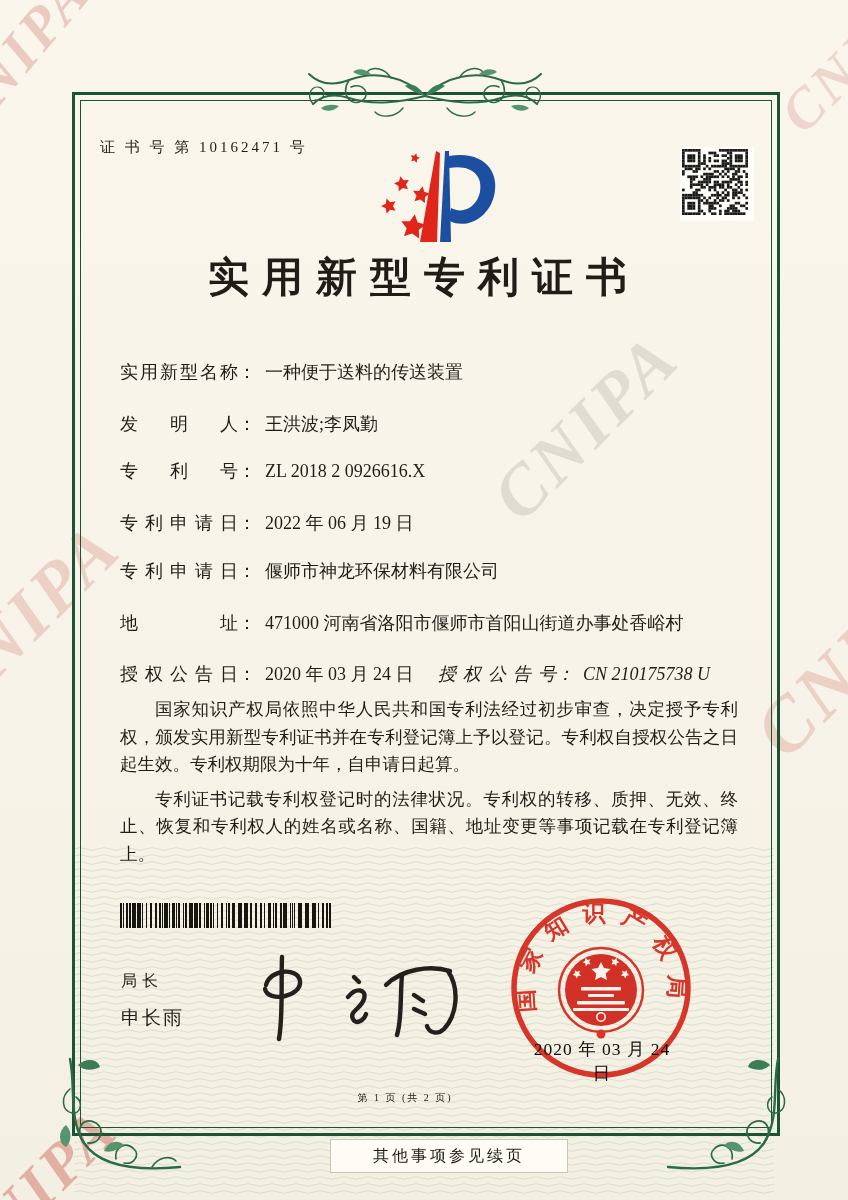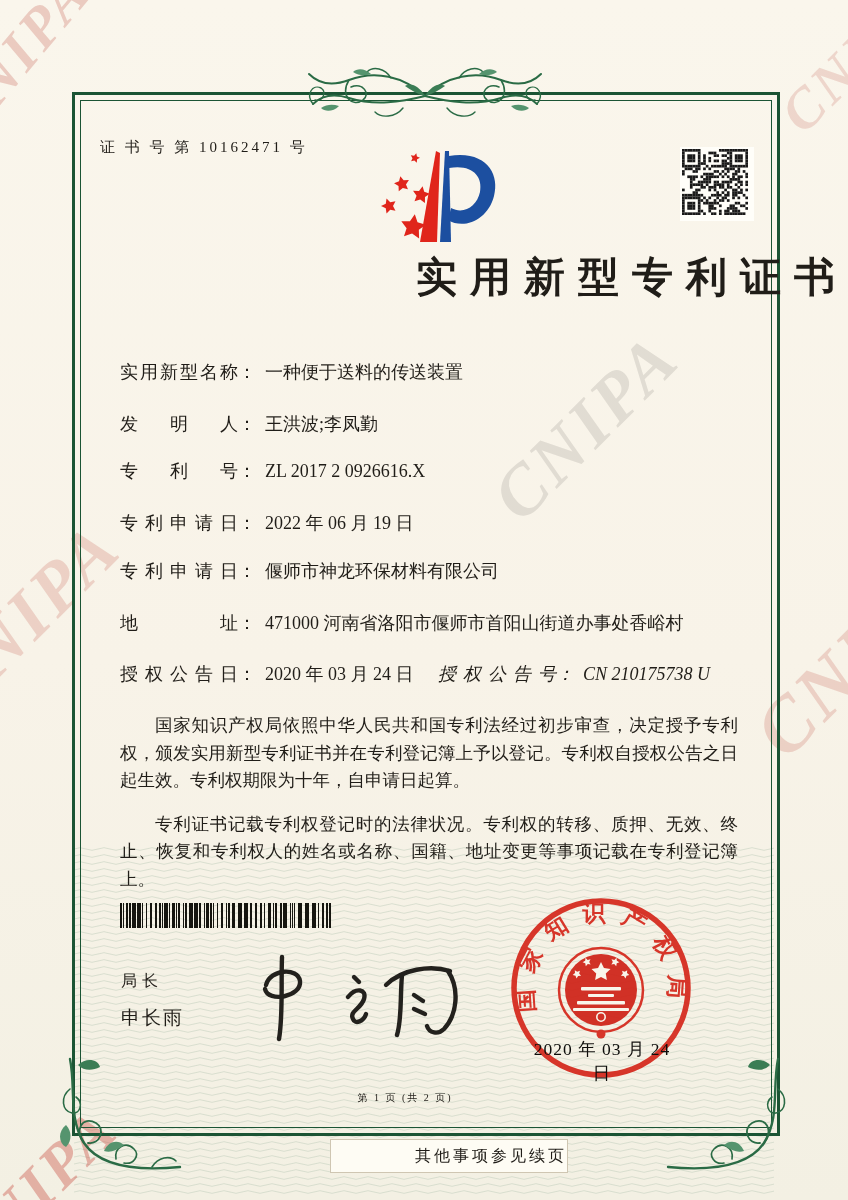--- a/index.html
+++ b/index.html
@@ -11,36 +11,36 @@
   .orn{position:absolute;z-index:3;}
   
   .waves{position:absolute;left:74px;top:845px;z-index:1;}
   
   .wm{position:absolute;z-index:1;font-family:"Liberation Serif","DejaVu Serif",serif;font-style:italic;font-weight:bold;
       transform-origin:0 50%;white-space:nowrap;letter-spacing:4px;user-select:none;}
   
   .cert-no{position:absolute;left:100px;top:138px;font-size:15px;letter-spacing:3px;z-index:4;}
   .logo{position:absolute;left:358px;top:140px;z-index:4;}
   .qr{position:absolute;left:680px;top:147px;width:70px;height:70px;background:#fffef9;padding:2px;z-index:4;}
-  .title{position:absolute;left:0;right:0;top:250px;text-align:right;font-size:41px;font-weight:bold;letter-spacing:13px;z-index:4;}
+  .title{position:absolute;left:0;right:0;top:250px;text-align:center;font-size:41px;font-weight:bold;letter-spacing:13px;z-index:4;}
   .field{position:absolute;left:120px;font-size:18px;white-space:nowrap;z-index:4;}
   .flabel{display:inline-block;width:118px;text-align:justify;text-align-last:justify;}
   .colon{display:inline-block;margin-right:9px;}
   .fgroup2{position:absolute;left:318px;top:0;white-space:nowrap;font-style:italic;}
   .paras{position:absolute;left:120px;top:696px;width:618px;font-size:17.5px;line-height:27.5px;text-align:justify;z-index:4;}
-  .paras p{margin:16px 0 7px 0;text-indent:2em;}
+  .paras p{margin:0 0 7px 0;text-indent:2em;}
   .barcode{position:absolute;left:120px;top:903px;z-index:4;}
   .sig-title{position:absolute;left:121px;top:971px;font-size:16px;letter-spacing:5px;font-family:"Liberation Sans","DejaVu Sans",sans-serif;z-index:4;text-align:center;}
   .sig-name{position:absolute;left:121px;top:1005px;font-size:19px;letter-spacing:2px;font-family:Liberation Serif, serif;z-index:4;}
   .signature{position:absolute;left:250px;top:945px;z-index:4;}
   .seal{position:absolute;left:506px;top:893px;z-index:4;opacity:.93;}
   .seal-date{position:absolute;left:522px;top:1037px;width:160px;text-align:center;font-size:17.5px;letter-spacing:1px;color:#0e0d0b;z-index:5;}
   .page-info{position:absolute;left:0;right:38px;top:1091px;text-align:center;font-size:10px;letter-spacing:2px;z-index:4;}
   .note-box{position:absolute;left:330px;top:1139px;width:238px;height:34px;background:#fefcf4;border:1px solid #cfc6b2;
-            box-sizing:border-box;display:flex;align-items:center;justify-content:flex-end;font-size:16px;letter-spacing:3px;z-index:4;}
+            box-sizing:border-box;display:flex;align-items:center;justify-content:center;font-size:16px;letter-spacing:3px;z-index:4;}
 </style>
 </head>
 <body>
 
 <div class="page">
 
   <svg width="0" height="0" style="position:absolute">
     <defs>
       <path id="star" d="M0,-1 L0.294,-0.405 L0.951,-0.309 L0.476,0.155 L0.588,0.809 L0,0.5 L-0.588,0.809 L-0.476,0.155 L-0.951,-0.309 L-0.294,-0.405 Z"></path>
     </defs>
@@ -493,21 +493,21 @@
 
   <div class="title">实用新型专利证书</div>
 
   <div class="field" style="top:412px">
     <span class="flabel">发明人</span><span class="colon">：</span><span class="fvalue">王洪波;李凤勤</span>
   </div>
   <div class="field" style="top:360px">
     <span class="flabel">实用新型名称</span><span class="colon">：</span><span class="fvalue">一种便于送料的传送装置</span>
   </div>
   <div class="field" style="top:459px">
-    <span class="flabel">专利号</span><span class="colon">：</span><span class="fvalue">ZL 2017 2 0926616.X</span>
+    <span class="flabel">专利号</span><span class="colon">：</span><span class="fvalue">ZL 2018 2 0926616.X</span>
   </div>
   <div class="field" style="top:511px">
     <span class="flabel">专利申请日</span><span class="colon">：</span><span class="fvalue">2022 年 06 月 19 日</span>
   </div>
   <div class="field" style="top:559px">
     <span class="flabel">专利申请日</span><span class="colon">：</span><span class="fvalue">偃师市神龙环保材料有限公司</span>
   </div>
   <div class="field" style="top:611px">
     <span class="flabel">地址</span><span class="colon">：</span><span class="fvalue">471000 河南省洛阳市偃师市首阳山街道办事处香峪村</span>
   </div>

